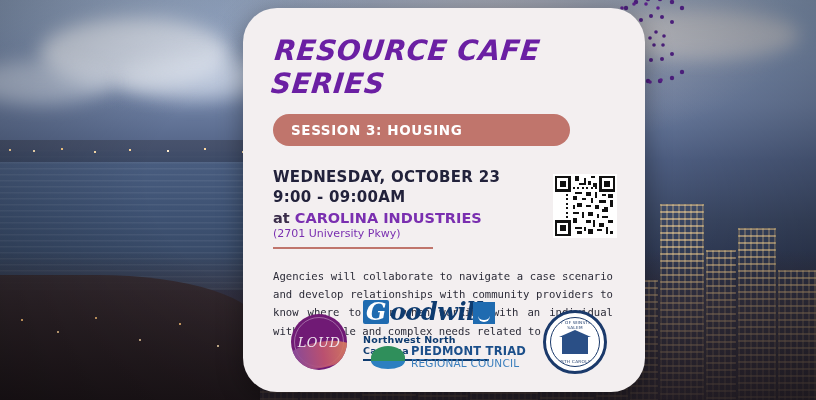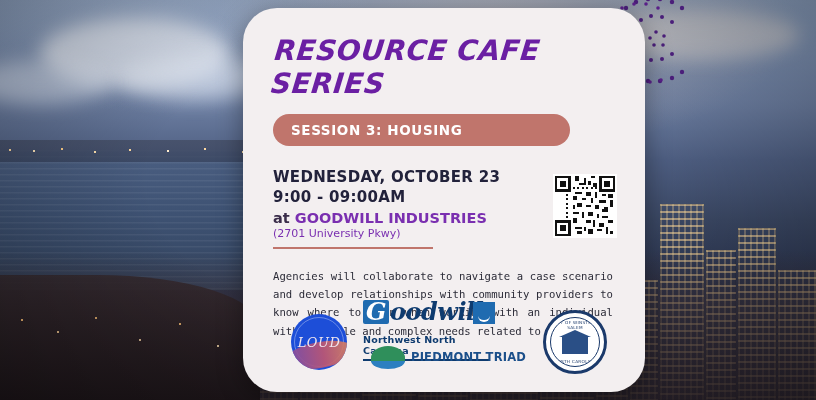--- a/index.html
+++ b/index.html
@@ -261,21 +261,21 @@
     left: 48px;
     bottom: 8px;
     width: 320px;
     height: 86px;
   }
   .logo-loud {
     position: absolute;
     left: 0; top: 16px;
     width: 56px; height: 56px;
     border-radius: 50%;
-    background: #1d4ed8;
+    background: #701a75;
     display: flex; align-items: center; justify-content: center;
     overflow: hidden;
   }
   .logo-loud .ring {
     position: absolute; inset: 3px;
     border-radius: 50%;
     border: 1px solid rgba(255,255,255,0.35);
   }
   .logo-loud .txt {
     color: #f0e6ef;
@@ -557,21 +557,21 @@
       <h1 class="title">RESOURCE CAFE SERIES</h1>
 
       <div class="session-pill">
         <span>SESSION 3: HOUSING</span>
       </div>
 
       <div class="details">
         <div class="date">WEDNESDAY, OCTOBER 23</div>
         <div class="time">9:00 - 09:00AM</div>
         <div class="venue">
-          <span class="at">at </span><span>GOODWILL INDUSTRIES</span>
+          <span class="at">at </span><span>CAROLINA INDUSTRIES</span>
         </div>
         <div class="addr">(2701 University Pkwy)</div>
         <div class="rule"></div>
 
 
         <div class="qr">
           <svg width="64" height="64" viewBox="0 0 29 29" shape-rendering="crispEdges" aria-hidden="true">
             <rect width="29" height="29" fill="#ffffff"></rect>
             <g fill="#111111">
 
@@ -670,20 +670,21 @@
           <div class="gw-line"></div>
         </div>
 
         <div class="logo-ptrc">
           <div class="ptrc-mark">
             <div class="hill"></div>
             <div class="wave"></div>
           </div>
           <div class="ptrc-text">
             <div class="t1">PIEDMONT TRIAD</div>
+            <div class="t2">REGIONAL COUNCIL</div>
           </div>
         </div>
 
         <div class="logo-seal">
           <div class="inner">
             <div class="arc">CITY OF WINSTON-SALEM</div>
             <div class="bldg"></div>
             <div class="arcb">NORTH CAROLINA</div>
           </div>
         </div>

